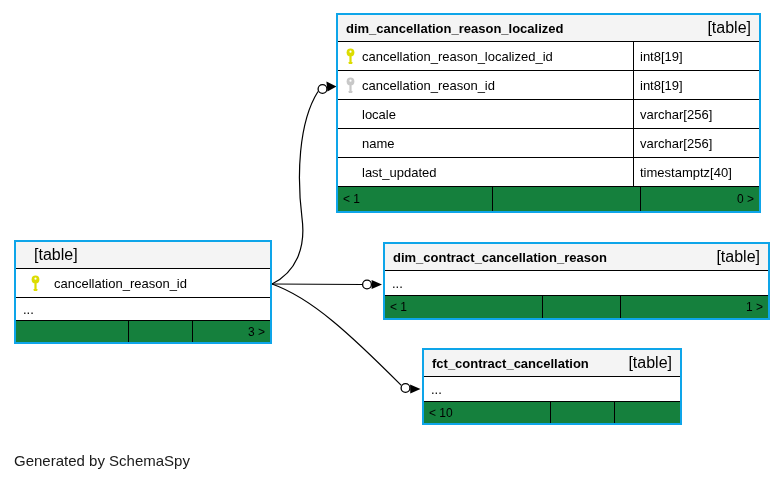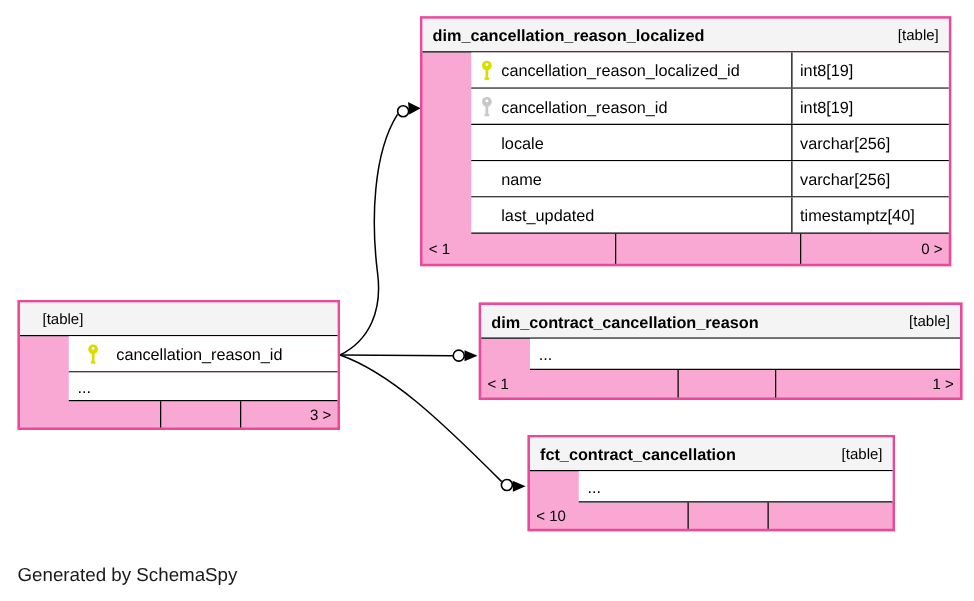--- a/index.html
+++ b/index.html
@@ -4,33 +4,33 @@
 <style>
   html,body{margin:0;padding:0;}
   body{
     width:779px;height:481px;position:relative;overflow:hidden;
     background:#ffffff;
     font-family:"Liberation Sans","DejaVu Sans",sans-serif;
     color:#000;
   }
   #edges{position:absolute;left:0;top:0;width:779px;height:481px;pointer-events:none;}
   .dbtable{
-    position:absolute;background:#f9a8d4;border:2px solid #ec4899;
+    position:absolute;background:#15803d;border:2px solid #0ea5e9;
     box-sizing:border-box;font-size:13px;
   }
   .thead{
     display:flex;justify-content:space-between;align-items:center;
     background:#f4f4f4;border-bottom:1px solid #000;
     height:26px;padding:0 8px;
   }
   .tname{font-weight:bold;white-space:nowrap;}
-  .tbadge{font-weight:normal;font-size:12px;margin-left:10px;white-space:nowrap;}
+  .tbadge{font-weight:normal;font-size:16px;margin-left:10px;white-space:nowrap;}
   .row{
     display:flex;align-items:stretch;border-bottom:1px solid #000;
-    height:28px;background:#fff;margin-left:39px;
+    height:28px;background:#fff;
   }
   .row.slim{height:22px;}
   .row.mid{height:24px;}
   .keyslot{
     width:24px;display:flex;align-items:center;justify-content:center;
     flex:0 0 auto;
   }
   .keyslot.wide{width:38px;}
   .cname{
     flex:1;display:flex;align-items:center;white-space:nowrap;overflow:hidden;
@@ -169,21 +169,21 @@
   <div class="row mid">
     <span class="cname pad">...</span>
   </div>
   <div class="tfoot h22">
     <span class="fcell" style="width:157px;">&lt; 1</span>
     <span class="fcell" style="width:78px;"></span>
     <span class="fcell right">1 &gt;</span>
   </div>
 </div>
 
-<div class="dbtable" style="left:422px;top:348px;width:294px;">
+<div class="dbtable" style="left:422px;top:348px;width:260px;">
   <div class="thead">
     <span class="tname">fct_contract_cancellation</span>
     <span class="tbadge">[table]</span>
   </div>
   <div class="row mid">
     <span class="cname pad">...</span>
   </div>
   <div class="tfoot h21">
     <span class="fcell" style="width:126px;">&lt; 10</span>
     <span class="fcell" style="width:64px;"></span>

